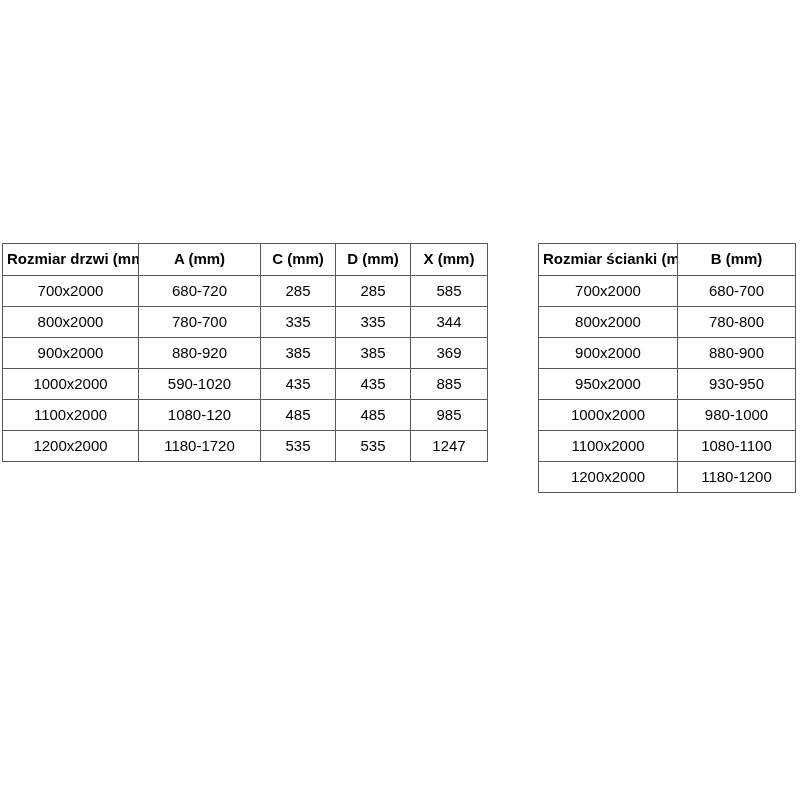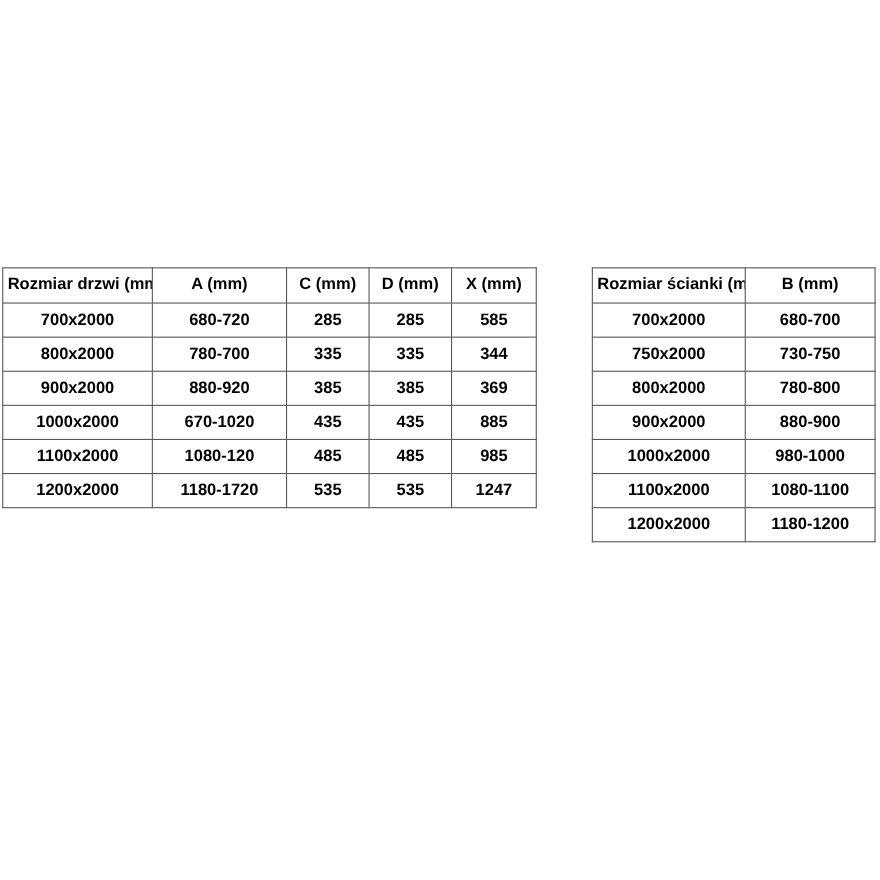--- a/index.html
+++ b/index.html
@@ -33,21 +33,21 @@
     font-size: 15px;
     line-height: 1.1;
     overflow: hidden;
     white-space: nowrap;
   }
   table.spec-table th {
     font-weight: bold;
     height: 31px;
   }
   table.spec-table td {
-    font-weight: bold;
+    font-weight: normal;
     height: 30px;
   }
   #doors-table {
     left: 2px;
     top: 243px;
     width: 485px;
   }
   #walls-table {
     left: 538px;
     top: 243px;
@@ -93,21 +93,21 @@
         </tr>
         <tr>
           <td>900x2000</td>
           <td>880-920</td>
           <td>385</td>
           <td>385</td>
           <td>369</td>
         </tr>
         <tr>
           <td>1000x2000</td>
-          <td>670-1020</td>
+          <td>590-1020</td>
           <td>435</td>
           <td>435</td>
           <td>885</td>
         </tr>
         <tr>
           <td>1100x2000</td>
           <td>1080-120</td>
           <td>485</td>
           <td>485</td>
           <td>985</td>
@@ -132,30 +132,30 @@
           <th>Rozmiar ścianki (mm)</th>
           <th>B (mm)</th>
         </tr>
       </thead>
       <tbody>
         <tr>
           <td>700x2000</td>
           <td>680-700</td>
         </tr>
         <tr>
-          <td>750x2000</td>
-          <td>730-750</td>
-        </tr>
-        <tr>
           <td>800x2000</td>
           <td>780-800</td>
         </tr>
         <tr>
           <td>900x2000</td>
           <td>880-900</td>
+        </tr>
+        <tr>
+          <td>950x2000</td>
+          <td>930-950</td>
         </tr>
         <tr>
           <td>1000x2000</td>
           <td>980-1000</td>
         </tr>
         <tr>
           <td>1100x2000</td>
           <td>1080-1100</td>
         </tr>
         <tr>

